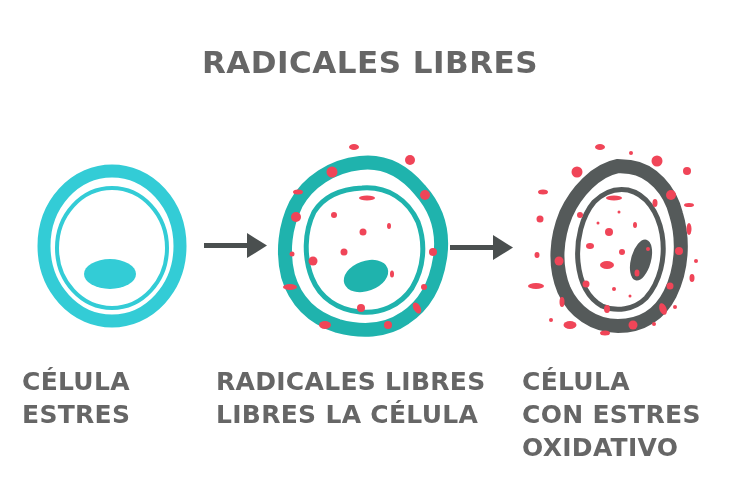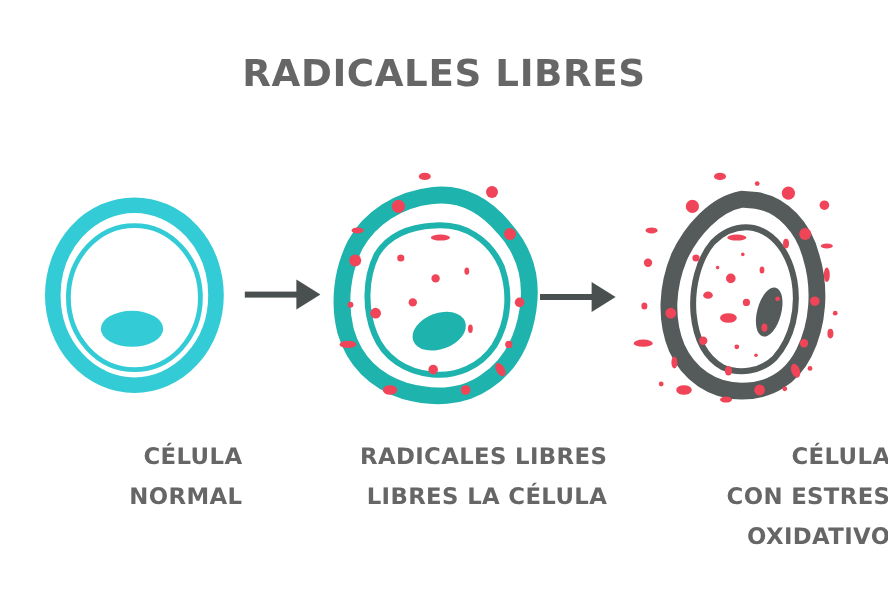--- a/index.html
+++ b/index.html
@@ -1,18 +1,18 @@
 <!DOCTYPE html>
 <html><head>
   <meta charset="utf-8">
   <style>
     html, body { margin:0; padding:0; background:#ffffff; }
     body { width:740px; height:499px; position:relative; overflow:hidden; font-family:"DejaVu Sans", sans-serif; }
     .title { position:absolute; left:0; top:44px; width:740px; text-align:center; font-size:31px; font-weight:bold; color:#666666; letter-spacing:0.5px; }
-    .label { position:absolute; text-align:right; font-size:19px; font-weight:bold; color:#666666; line-height:33px; letter-spacing:0.3px; }
+    .label { position:absolute; text-align:left; font-size:25px; font-weight:bold; color:#666666; line-height:33px; letter-spacing:0.3px; }
     svg { position:absolute; left:0; top:0; }
   </style>
 </head>
 <body>
 
 <div class="title">RADICALES LIBRES</div>
 
 <svg width="740" height="499" viewBox="0 0 740 499">
 
   <g>
@@ -106,21 +106,21 @@
       <ellipse cx="570" cy="325" rx="6.5" ry="4"></ellipse>
       <circle cx="633" cy="325" r="4.5"></circle>
       <circle cx="654" cy="324" r="2"></circle>
       <ellipse cx="605" cy="333" rx="5" ry="2.5"></ellipse>
     </g>
   </g>
 </svg>
 
 <div class="label" style="left:22px; top:365px; width:180px;">
   <div>CÉLULA</div>
-  <div>NORMAL</div>
+  <div>ESTRES</div>
 </div>
 
 <div class="label" style="left:216px; top:365px; width:290px;">
   <div>RADICALES LIBRES</div>
   <div>LIBRES LA CÉLULA</div>
 </div>
 
 <div class="label" style="left:522px; top:365px; width:220px;">
   <div>CÉLULA</div>
   <div>CON ESTRES</div>

